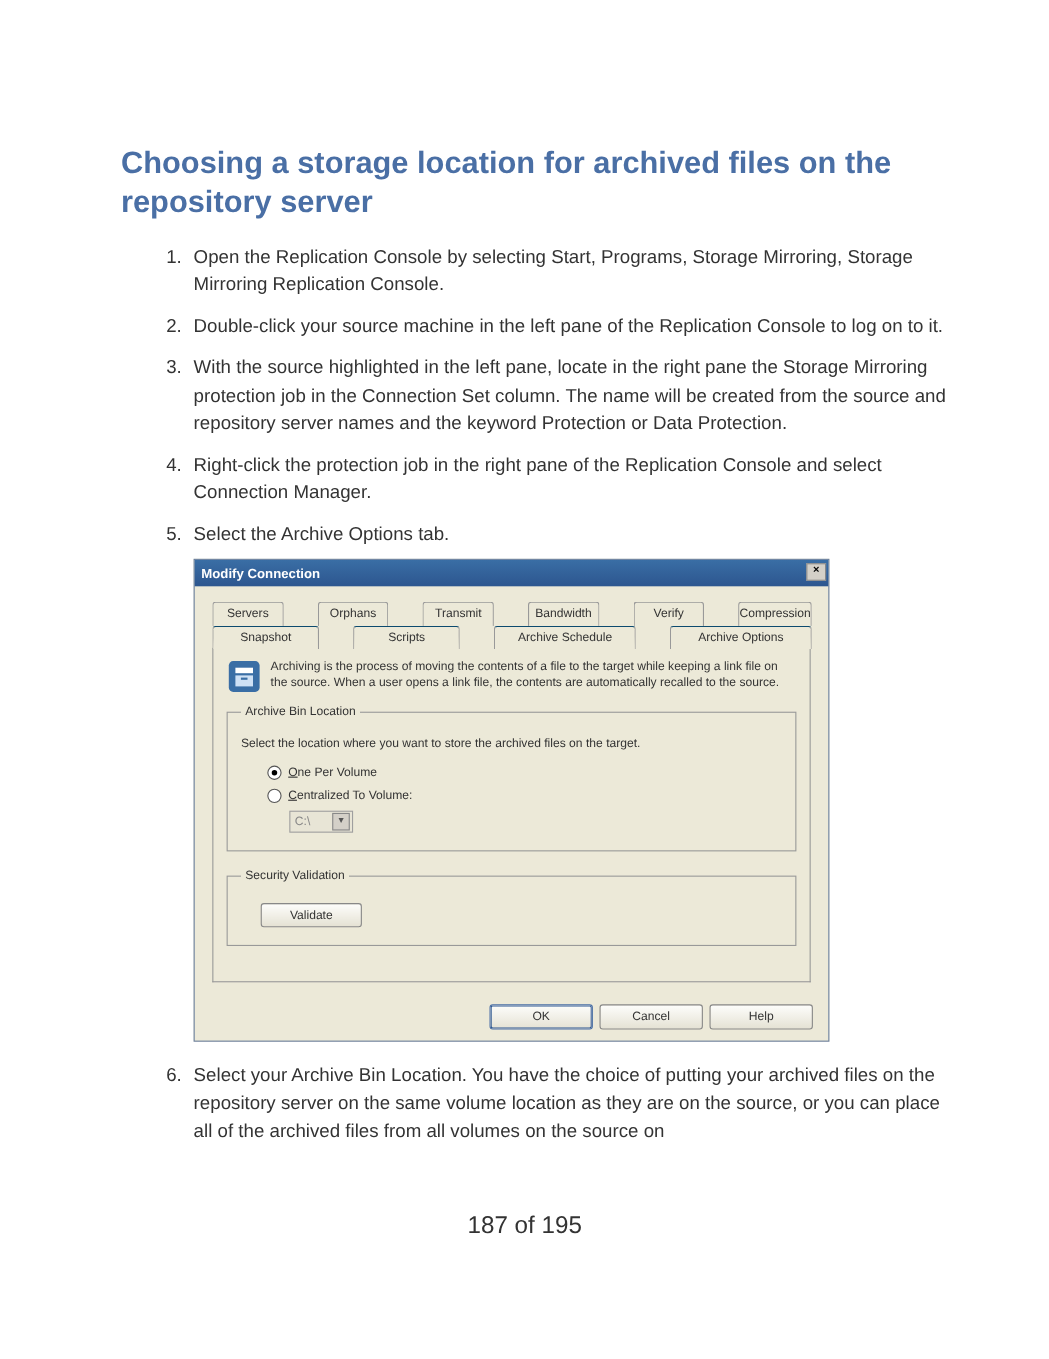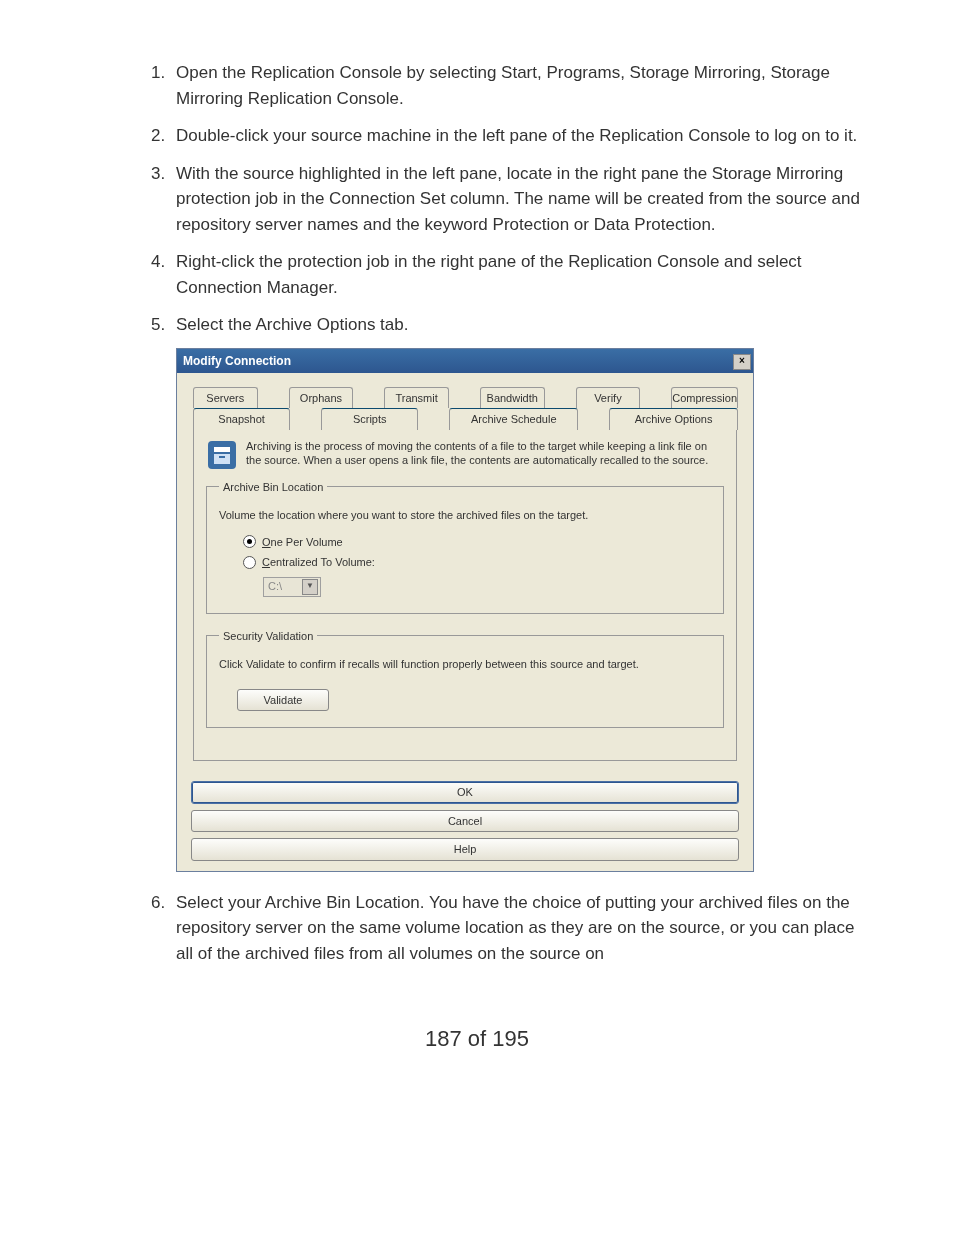--- a/index.html
+++ b/index.html
@@ -42,21 +42,21 @@
     color: #333;
   }
   .titlebar {
     background: linear-gradient(#3a6ea5, #2d568f);
     color: #fff;
     font-weight: bold;
     font-size: 12px;
     padding: 3px 2px 3px 6px;
     display: flex;
     justify-content: space-between;
-    align-items: flex-end;
+    align-items: flex-start;
     gap: 41px;
   }
   .close-btn {
     width: 16px; height: 14px;
     background: #d4d0c8;
     border: 1px solid #888;
     color: #000;
     font-size: 10px;
     text-align: center;
     line-height: 12px;
@@ -179,38 +179,38 @@
     font-size: 11px;
     text-align: center;
     cursor: default;
     margin: 6px 0 0 18px;
   }
   .dialog-footer {
     display: flex;
     justify-content: flex-end;
     gap: 6px;
     padding: 8px 14px 10px 14px;
-    flex-direction: column;
   }
   .dialog-footer .win-button { margin: 0; min-width: 72px; }
   .win-button.default {
     border: 1px solid #4a6fa5;
     box-shadow: 0 0 0 1px #2d568f inset;
   }
   .page-num {
     text-align: center;
     font-size: 22px;
     color: #333;
     margin-top: 60px;
   }
 </style>
 </head>
 <body>
 
 <div class="page">
+  <h1>Choosing a storage location for archived files on the repository server</h1>
 
   <ol class="main-list">
     <li>
       <span>Open the Replication Console by selecting </span><span class="bold">Start</span>, <span class="bold">Programs</span>, <span class="bold">Storage Mirroring</span>, <span class="bold">Storage Mirroring Replication Console</span>.
     </li>
     <li>Double-click your source machine in the left pane of the Replication Console to log on to it.</li>
     <li>
       <span>With the source highlighted in the left pane, locate in the right pane the Storage Mirroring protection job in the </span><span class="bold">Connection Set</span><span> column. The name will be created from the source and repository server names and the keyword </span><span class="bold">Protection</span><span> or </span><span class="bold">Data Protection</span>.
     </li>
     <li>
@@ -248,38 +248,37 @@
                   <rect x="8" y="8" width="16" height="5" fill="#fff"></rect>
                   <rect x="8" y="15" width="16" height="10" fill="#cfe1f5"></rect>
                   <rect x="13" y="17" width="6" height="2" fill="#3a6ea5"></rect>
                 </svg>
               </div>
               <div class="intro-text">Archiving is the process of moving the contents of a file to the target while keeping a link file on the source. When a user opens a link file, the contents are automatically recalled to the source.</div>
             </div>
 
             <fieldset>
               <legend>Archive Bin Location</legend>
-              <div class="fs-label">Volume the location where you want to store the archived files on the target.</div>
+              <div class="fs-label">Select the location where you want to store the archived files on the target.</div>
               <div class="radio-row">
                 <span class="radio checked"></span>
                 <span><span class="underline">O</span><span>ne Per Volume</span></span>
               </div>
               <div class="radio-row">
                 <span class="radio"></span>
                 <span><span class="underline">C</span><span>entralized To Volume:</span></span>
               </div>
               <div class="volume-select">
                 <span>C:\</span>
                 <span class="dropdown-arrow">▼</span>
               </div>
             </fieldset>
 
             <fieldset>
               <legend>Security Validation</legend>
-              <div class="fs-label">Click Validate to confirm if recalls will function properly between this source and target.</div>
               <span class="win-button">Validate</span>
             </fieldset>
           </div>
         </div>
         <div class="dialog-footer">
           <span class="win-button default">OK</span>
           <span class="win-button">Cancel</span>
           <span class="win-button">Help</span>
         </div>
       </div>

